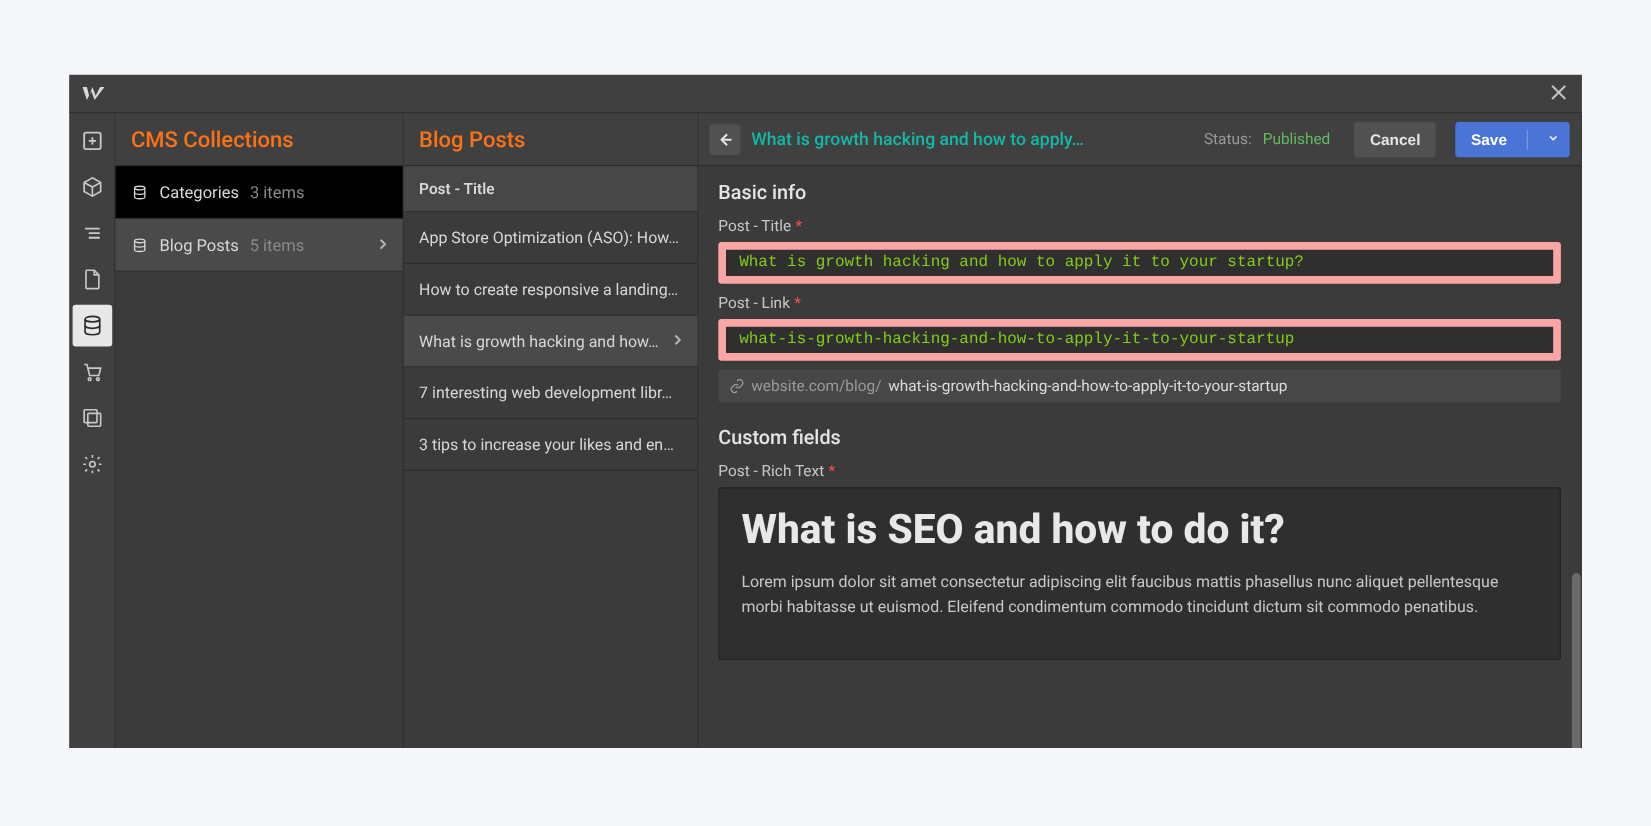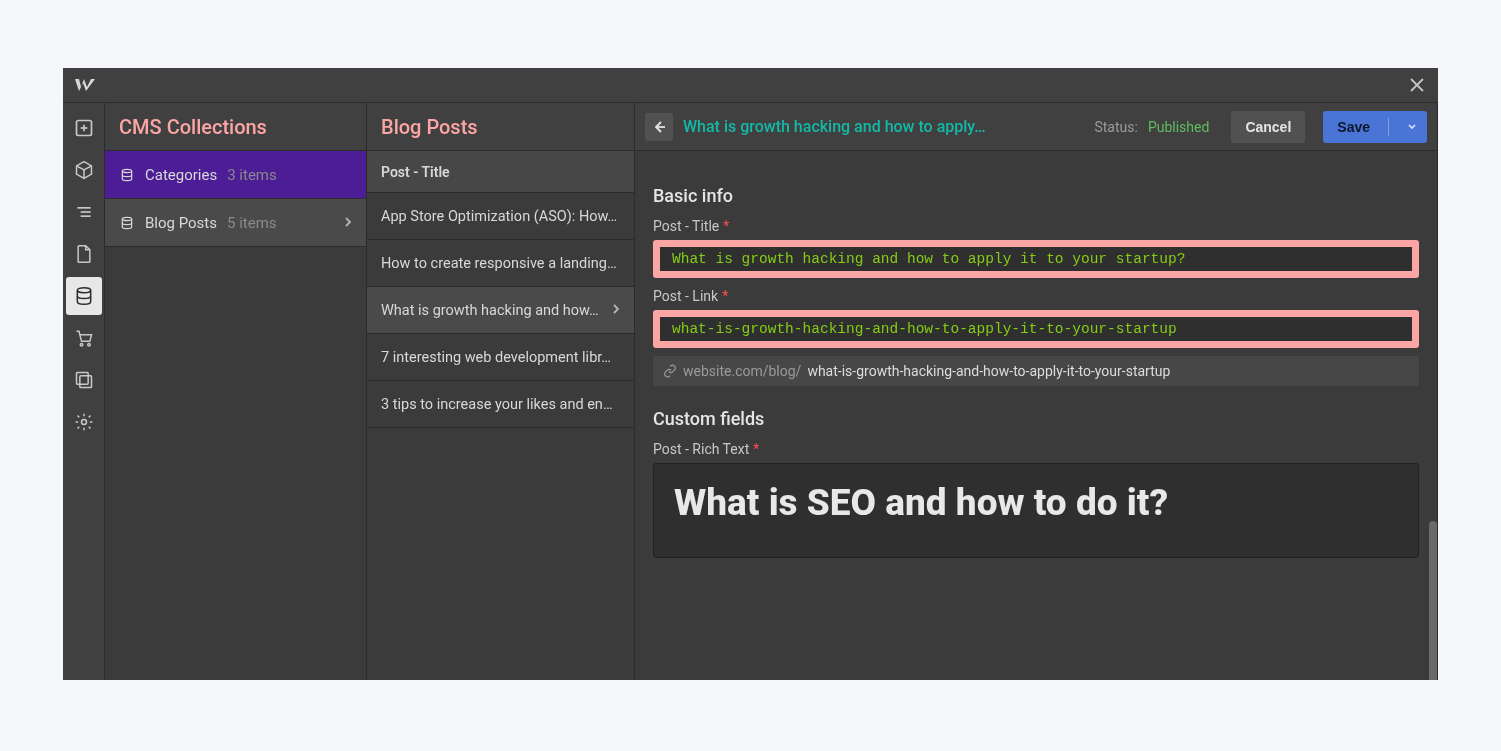--- a/index.html
+++ b/index.html
@@ -85,33 +85,33 @@
   .panel.editor { flex: 1; background: #3b3b3b; }
   .panel-header {
     height: 48px;
     display: flex;
     align-items: center;
     padding: 0 14px;
     background: #404040;
     border-bottom: 1px solid #2c2c2c;
     font-size: 20px;
     font-weight: 500;
-    color: #fca5a5;
+    color: #f97316;
   }
   .collection-row {
     height: 48px;
     display: flex;
     align-items: center;
     padding: 0 14px;
     border-bottom: 1px solid #2c2c2c;
     cursor: pointer;
     font-size: 15px;
     color: #d8d8d8;
     gap: 10px;
-    background: #4c1d95;
+    background: #000000;
   }
   .collection-row.selected {
     background: #4a4a4a;
   }
   .collection-row .count {
     color: #8a8a8a;
   }
   .collection-row .chev {
     margin-left: auto;
     color: #b5b5b5;
@@ -196,21 +196,21 @@
     border: none;
     font-weight: bold;
   }
   .btn.cancel {
     background: #515151;
     color: #e5e5e5;
     margin-right: 8px;
   }
   .btn.save {
     background: #4a74d6;
-    color: #0f172a;
+    color: #ffffff;
     gap: 18px;
     padding-right: 10px;
   }
   .btn.save .divider {
     width: 1px;
     height: 18px;
     background: rgba(255,255,255,0.3);
   }
   .btn.save .caret {
     font-size: 11px;
@@ -219,21 +219,20 @@
   .editor-body {
     flex: 1;
     overflow-y: auto;
     padding: 14px 18px;
   }
   .section-title {
     font-size: 18px;
     color: #e5e5e5;
     font-weight: 500;
     margin-bottom: 12px;
-    margin-top: 20px;
   }
   .field-label {
     font-size: 14px;
     color: #c8c8c8;
     margin-bottom: 6px;
     margin-top: 10px;
   }
   .field-label .req {
     color: #ff4d4d;
     margin-left: 4px;
@@ -476,19 +475,20 @@
             <span class="slug">what-is-growth-hacking-and-how-to-apply-it-to-your-startup</span>
         </div>
 
         <div class="section-title" style="margin-top:22px;">Custom fields</div>
 
         <div class="field-label">
           <span>Post - Rich Text</span><span class="req">*</span>
         </div>
         <div class="rich-text">
           <h1>What is SEO and how to do it?</h1>
+          <p>Lorem ipsum dolor sit amet consectetur adipiscing elit faucibus mattis phasellus nunc aliquet pellentesque morbi habitasse ut euismod. Eleifend condimentum commodo tincidunt dictum sit commodo penatibus.</p>
         </div>
       </div>
       <div class="scroll-ind"></div>
     </div>
 
   </div>
 </div>
 
 </body></html>

